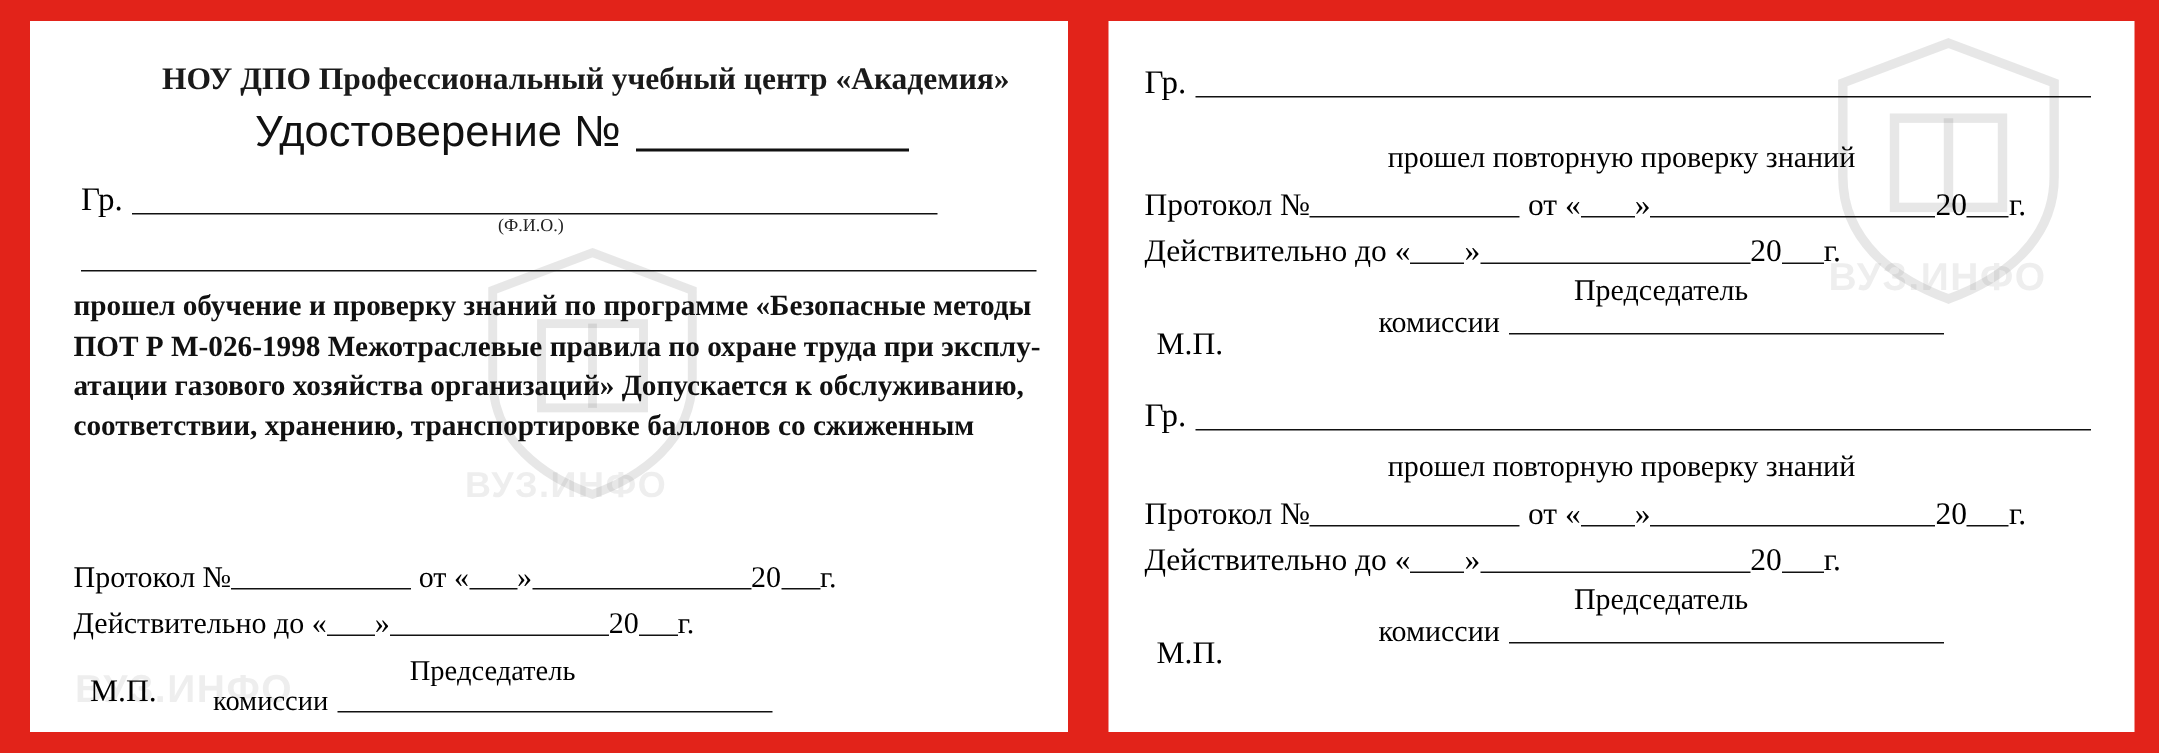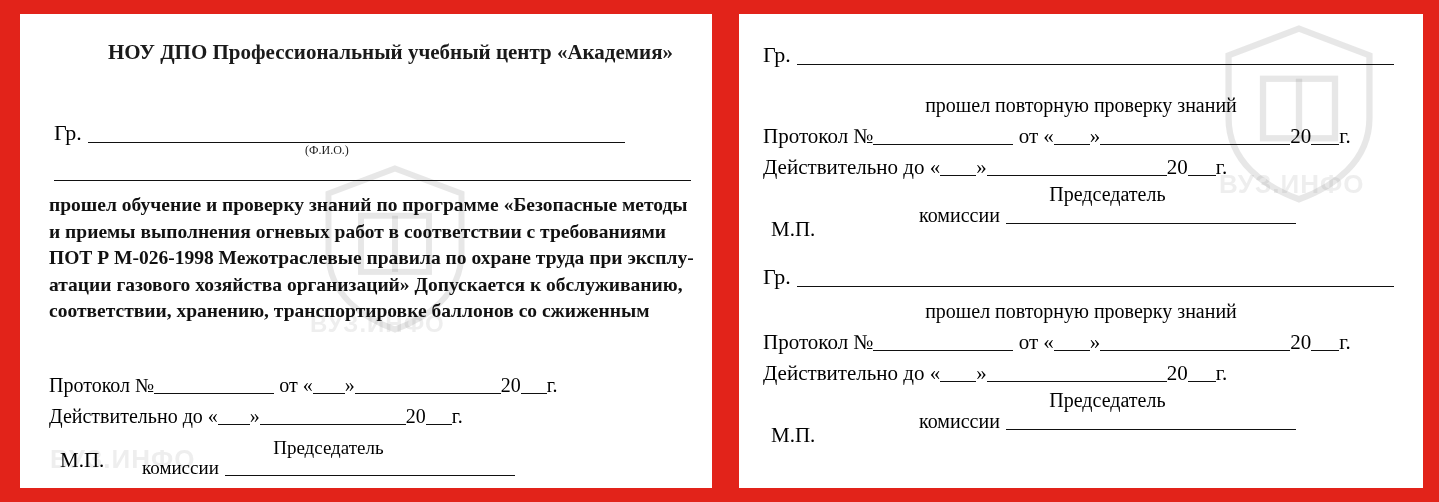--- a/index.html
+++ b/index.html
@@ -100,21 +100,21 @@
   .l-gr .ln {
     width: 537px;
     height: 20px;
     margin-left: 6px;
     border-bottom: 1.8px solid #111;
     display: inline-block;
     vertical-align: -3px;
   }
   .l-fio {
     position: absolute;
-    left: 285px;
+    left: 312px;
     top: 129px;
     font-size: 12px;
     color: #222;
   }
   .l-line2 {
     position: absolute;
     left: 34px;
     top: 148px;
     width: 637px;
     border-bottom: 1.8px solid #111;
@@ -236,30 +236,32 @@
         <rect x="27" y="35" width="46" height="38" fill="none" stroke="rgba(120,120,120,0.18)" stroke-width="4"></rect>
         <line x1="50" y1="35" x2="50" y2="73" stroke="rgba(120,120,120,0.18)" stroke-width="4"></line>
       </svg>
       <div class="wm wm-text" style="left:30px; top:430px; font-size:26px;">ВУЗ.ИНФО</div>
       <div class="wm wm-text" style="left:290px; top:296px; font-size:24px;">ВУЗ.ИНФО</div>
 
       <div class="l-org">
         <span>НОУ ДПО Профессиональный учебный центр «Академия»</span>
       </div>
 
+      <div class="l-title">
+        <span>Удостоверение №</span><span class="ln"></span>
+      </div>
 
       <div class="l-gr">
         <span>Гр.</span><span class="ln"></span>
       </div>
       <div class="l-fio">(Ф.И.О.)</div>
       <div class="l-line2"></div>
 
       <div class="l-body">
         <div>прошел обучение и проверку знаний по программе «Безопасные методы</div>
-        <div>и приемы выполнения огневых работ в соответствии с требованиями</div>
         <div>ПОТ Р М-026-1998 Межотраслевые правила по охране труда при эксплу-</div>
         <div>атации газового хозяйства организаций» Допускается к обслуживанию,</div>
         <div>соответствии, хранению, транспортировке баллонов со сжиженным</div>
       </div>
 
       <div class="l-proto">
         <span>Протокол №</span><span class="u" style="width:120px;"></span>
         <span>от «</span><span class="u" style="width:32px;"></span><span>»</span><span class="u" style="width:146px;"></span><span>20</span><span class="u" style="width:26px;"></span><span>г.</span>
       </div>
 

